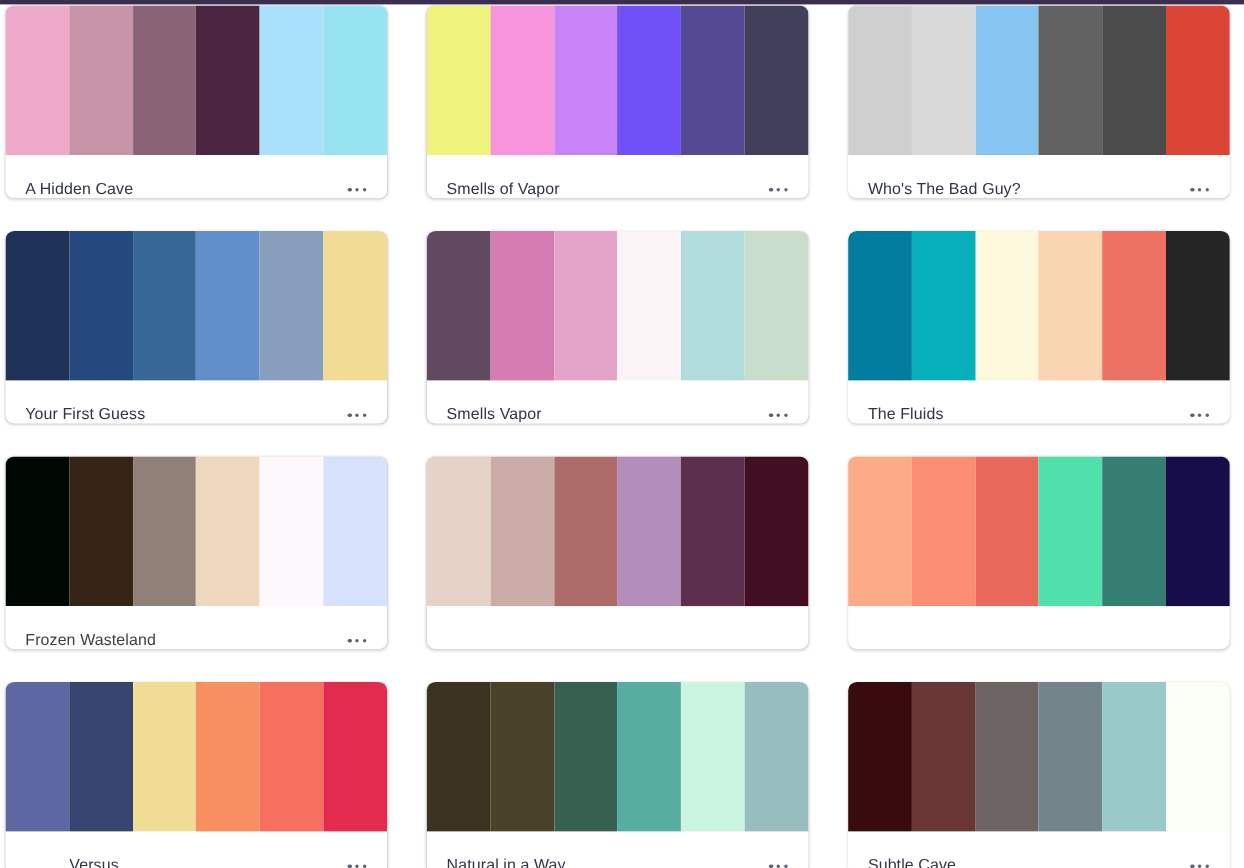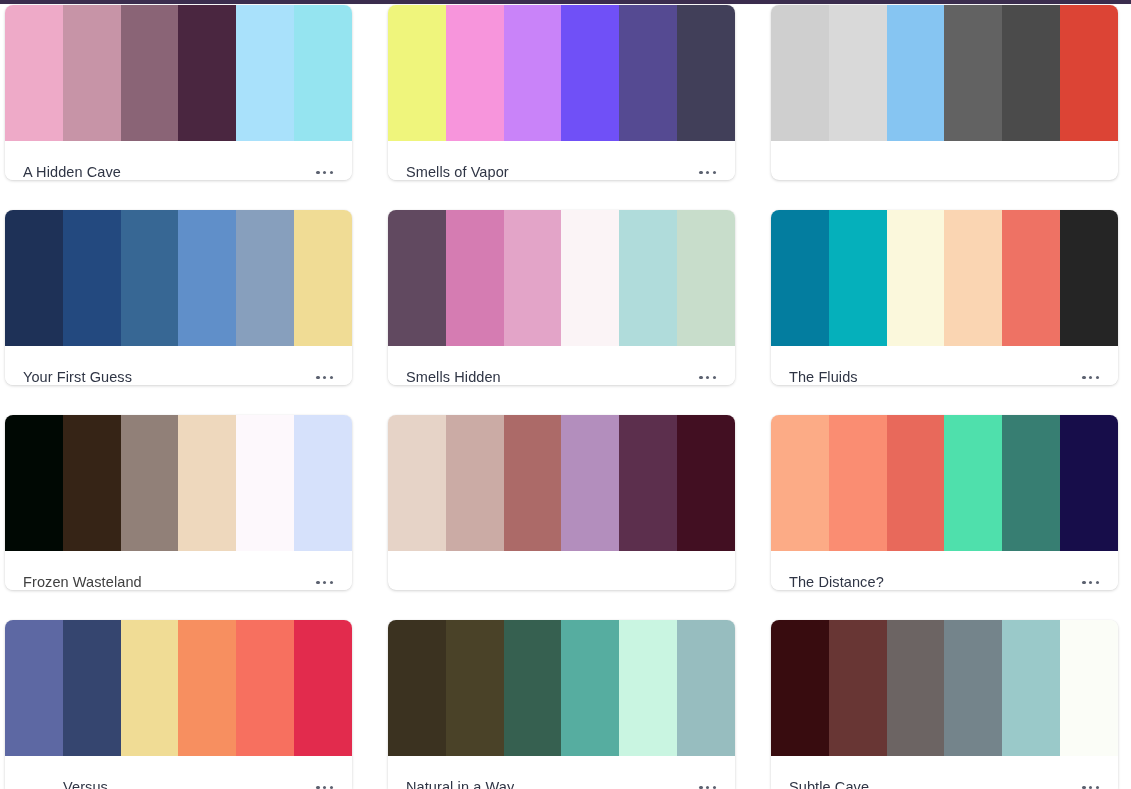--- a/index.html
+++ b/index.html
@@ -135,20 +135,28 @@
     </div>
     <div class="palette-card" style="background: rgb(255, 255, 255);">
       <div class="swatch-strip">
         <div class="swatch" style="background: rgb(207, 207, 207); --c: #cfcfcf;"></div>
         <div class="swatch" style="background: rgb(217, 217, 217); --c: #d9d9d9;"></div>
         <div class="swatch" style="background: rgb(134, 197, 242); --c: #86c5f2;"></div>
         <div class="swatch" style="background: rgb(98, 98, 98); --c: #626262;"></div>
         <div class="swatch" style="background: rgb(75, 75, 75); --c: #4b4b4b;"></div>
         <div class="swatch" style="background: rgb(220, 68, 53); --c: #dc4435;"></div>
       </div>
+      <div class="card-footer">
+        <span class="card-title" style="color: rgb(47, 53, 69);">Who's The Bad Guy?</span>
+        <span class="more-menu" title="More options">
+          <span class="dot" style="background: rgb(92, 98, 112);"></span>
+          <span class="dot" style="background: rgb(92, 98, 112);"></span>
+          <span class="dot" style="background: rgb(92, 98, 112);"></span>
+        </span>
+      </div>
     </div>
     <div class="palette-card" style="background: rgb(255, 255, 255);">
       <div class="swatch-strip">
         <div class="swatch" style="background: rgb(30, 49, 87); --c: #1e3157;"></div>
         <div class="swatch" style="background: rgb(35, 73, 127); --c: #23497f;"></div>
         <div class="swatch" style="background: rgb(55, 103, 148); --c: #376794;"></div>
         <div class="swatch" style="background: rgb(96, 143, 201); --c: #608fc9;"></div>
         <div class="swatch" style="background: rgb(135, 159, 189); --c: #879fbd;"></div>
         <div class="swatch" style="background: rgb(240, 220, 149); --c: #f0dc95;"></div>
       </div>
@@ -164,21 +172,21 @@
     <div class="palette-card" style="background: rgb(255, 255, 255);">
       <div class="swatch-strip">
         <div class="swatch" style="background: rgb(97, 73, 96); --c: #614960;"></div>
         <div class="swatch" style="background: rgb(213, 124, 178); --c: #d57cb2;"></div>
         <div class="swatch" style="background: rgb(227, 164, 200); --c: #e3a4c8;"></div>
         <div class="swatch" style="background: rgb(251, 244, 246); --c: #fbf4f6;"></div>
         <div class="swatch" style="background: rgb(176, 220, 219); --c: #b0dcdb;"></div>
         <div class="swatch" style="background: rgb(200, 221, 203); --c: #c8ddcb;"></div>
       </div>
       <div class="card-footer">
-        <span class="card-title" style="color: rgb(47, 53, 69);">Smells Hidden</span>
+        <span class="card-title" style="color: rgb(47, 53, 69);">Smells Vapor</span>
         <span class="more-menu" title="More options">
           <span class="dot" style="background: rgb(92, 98, 112);"></span>
           <span class="dot" style="background: rgb(92, 98, 112);"></span>
           <span class="dot" style="background: rgb(92, 98, 112);"></span>
         </span>
       </div>
     </div>
     <div class="palette-card" style="background: rgb(255, 255, 255);">
       <div class="swatch-strip">
         <div class="swatch" style="background: rgb(3, 125, 159); --c: #037d9f;"></div>
@@ -227,28 +235,20 @@
     </div>
     <div class="palette-card" style="background: rgb(255, 255, 255);">
       <div class="swatch-strip">
         <div class="swatch" style="background: rgb(252, 171, 134); --c: #fcab86;"></div>
         <div class="swatch" style="background: rgb(250, 141, 114); --c: #fa8d72;"></div>
         <div class="swatch" style="background: rgb(232, 105, 91); --c: #e8695b;"></div>
         <div class="swatch" style="background: rgb(79, 224, 172); --c: #4fe0ac;"></div>
         <div class="swatch" style="background: rgb(55, 126, 114); --c: #377e72;"></div>
         <div class="swatch" style="background: rgb(23, 13, 74); --c: #170d4a;"></div>
       </div>
-      <div class="card-footer">
-        <span class="card-title" style="color: rgb(47, 53, 69);">The Distance?</span>
-        <span class="more-menu" title="More options">
-          <span class="dot" style="background: rgb(92, 98, 112);"></span>
-          <span class="dot" style="background: rgb(92, 98, 112);"></span>
-          <span class="dot" style="background: rgb(92, 98, 112);"></span>
-        </span>
-      </div>
     </div>
     <div class="palette-card" style="background: rgb(255, 255, 255);">
       <div class="swatch-strip">
         <div class="swatch" style="background: rgb(93, 104, 163); --c: #5d68a3;"></div>
         <div class="swatch" style="background: rgb(53, 69, 111); --c: #35456f;"></div>
         <div class="swatch" style="background: rgb(240, 220, 149); --c: #f0dc95;"></div>
         <div class="swatch" style="background: rgb(247, 143, 96); --c: #f78f60;"></div>
         <div class="swatch" style="background: rgb(247, 112, 95); --c: #f7705f;"></div>
         <div class="swatch" style="background: rgb(226, 43, 77); --c: #e22b4d;"></div>
       </div>

